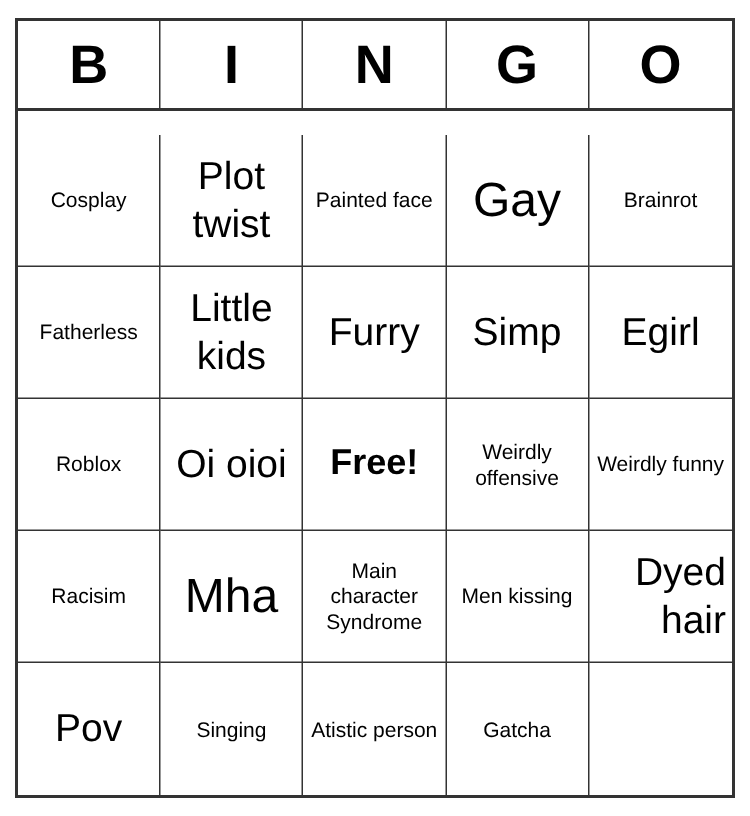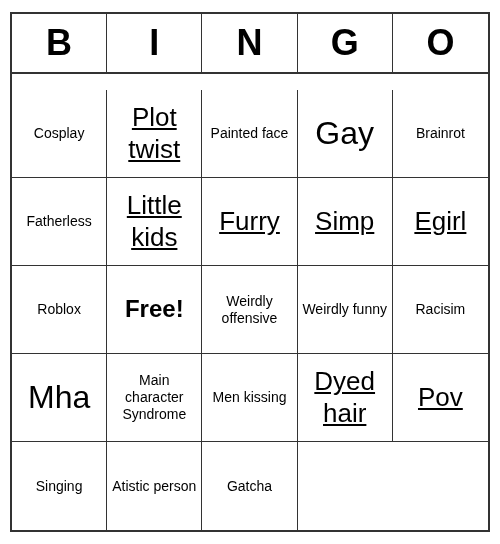--- a/index.html
+++ b/index.html
@@ -54,21 +54,20 @@
     .bingo-cell:nth-child(n+21) {
       border-bottom: none;
     }
     .bingo-cell span {
       font-size: 14px;
       line-height: 1.2;
     }
     .bingo-cell span.large {
       font-size: 26px;
       font-weight: normal;
-      text-decoration: underline;
     }
     .bingo-cell span.xlarge {
       font-size: 32px;
       font-weight: normal;
     }
     .bingo-cell span.free {
       font-size: 24px;
       font-weight: bold;
     }
   </style>
@@ -111,20 +110,23 @@
       <div class="bingo-cell">
         <span class="large">Simp</span>
       </div>
       <div class="bingo-cell">
         <span class="large">Egirl</span>
       </div>
       <div class="bingo-cell">
         <span class="">Roblox</span>
       </div>
       <div class="bingo-cell">
+        <span class="large">Oi oioi</span>
+      </div>
+      <div class="bingo-cell">
         <span class="free">Free!</span>
       </div>
       <div class="bingo-cell">
         <span class="">Weirdly offensive</span>
       </div>
       <div class="bingo-cell">
         <span class="">Weirdly funny</span>
       </div>
       <div class="bingo-cell">
         <span class="">Racisim</span>

